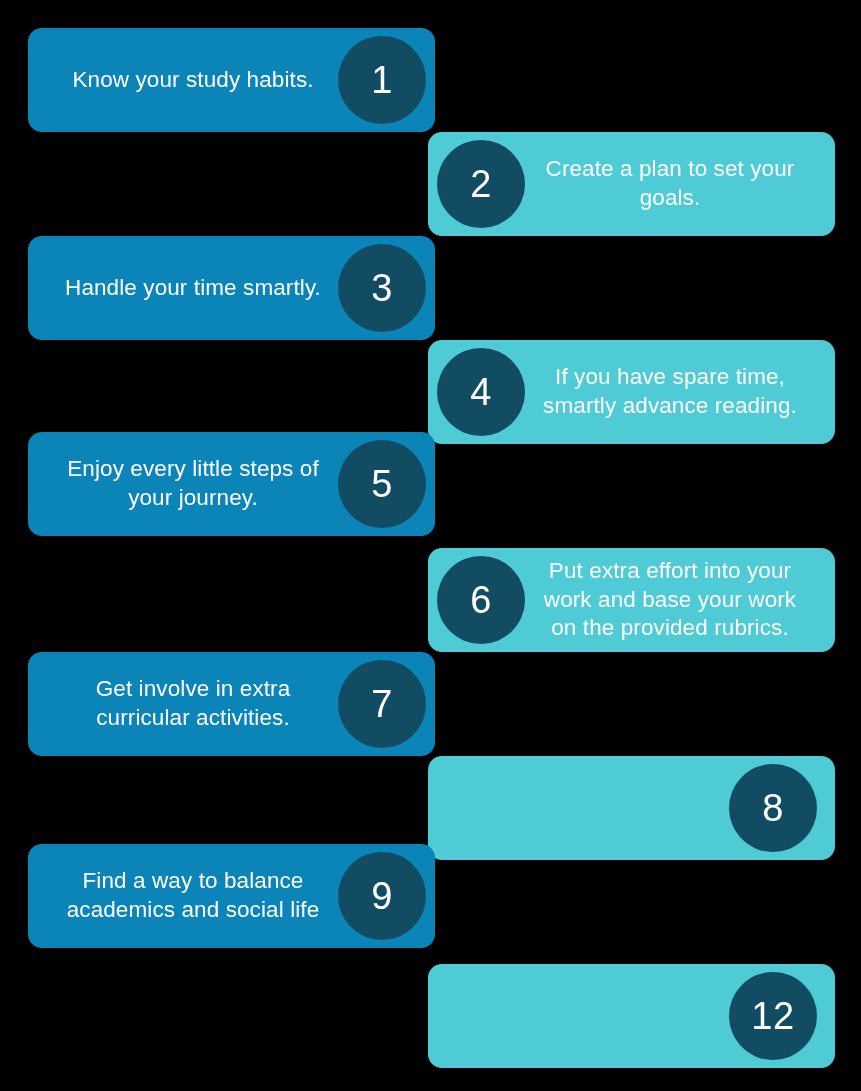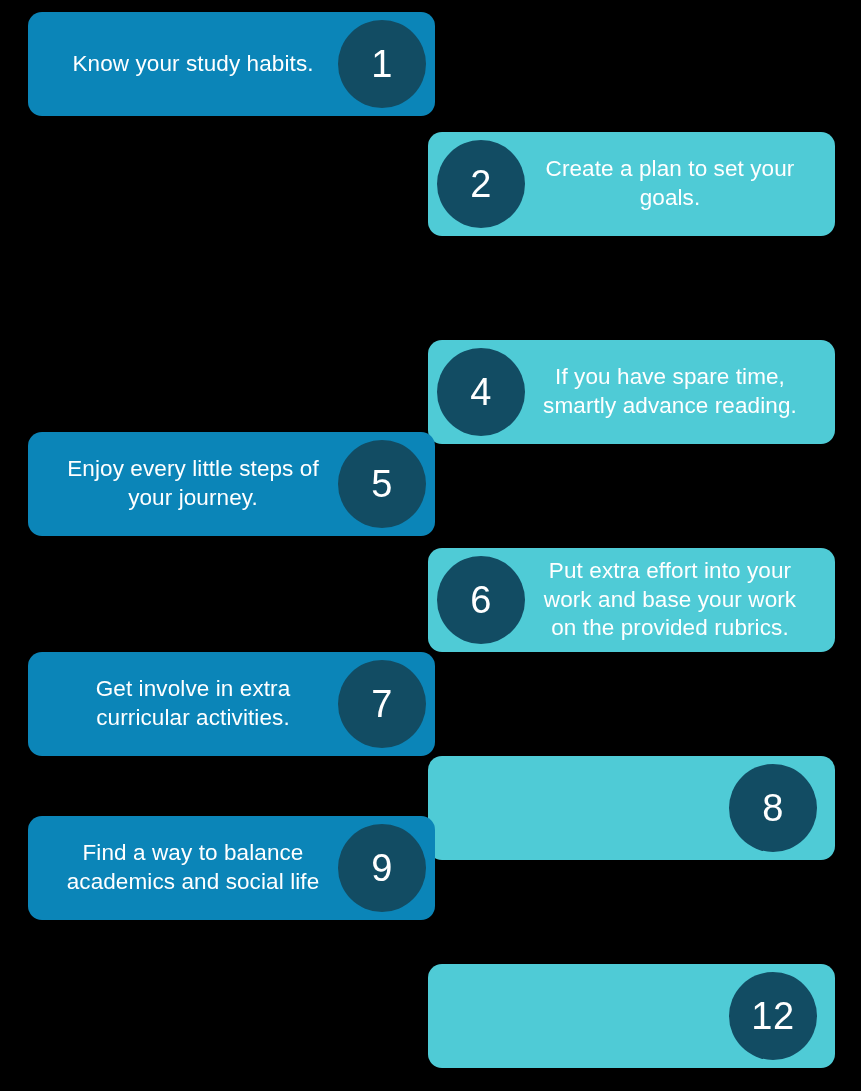--- a/index.html
+++ b/index.html
@@ -67,30 +67,34 @@
     letter-spacing: 0.1px;
   }
   .side-left .tip-text { padding-right: 4px; }
   .side-right .tip-text { padding-left: 4px; }
 </style>
 </head>
 <body>
 
 <div id="infographic">
 
-  <div class="tip-card side-left" style="top:12px">
+  <div class="tip-card side-left" style="top:28px">
     <div class="tip-text">Know your study habits.</div>
     <div class="tip-badge">1</div>
   </div>
 
   <div class="tip-card side-right" style="top:132px">
     <div class="tip-text">Create a plan to set your goals.</div>
     <div class="tip-badge">2</div>
   </div>
 
+  <div class="tip-card side-left" style="top:236px">
+    <div class="tip-text">Handle your time smartly.</div>
+    <div class="tip-badge">3</div>
+  </div>
 
   <div class="tip-card side-right" style="top:340px">
     <div class="tip-text">If you have spare time, smartly advance reading.</div>
     <div class="tip-badge">4</div>
   </div>
 
   <div class="tip-card side-left" style="top:432px">
     <div class="tip-text">Enjoy every little steps of your journey.</div>
     <div class="tip-badge">5</div>
   </div>
@@ -102,21 +106,21 @@
 
   <div class="tip-card side-left" style="top:652px">
     <div class="tip-text">Get involve in extra curricular activities.</div>
     <div class="tip-badge">7</div>
   </div>
 
   <div class="tip-card side-right" style="top:756px">
     <div class="tip-badge">8</div>
   </div>
 
-  <div class="tip-card side-left" style="top:816px">
+  <div class="tip-card side-left" style="top:844px">
     <div class="tip-text">Find a way to balance academics and social life</div>
     <div class="tip-badge">9</div>
   </div>
 
   <div class="tip-card side-right" style="top:964px">
     <div class="tip-badge">12</div>
   </div>
 
 </div>
 

